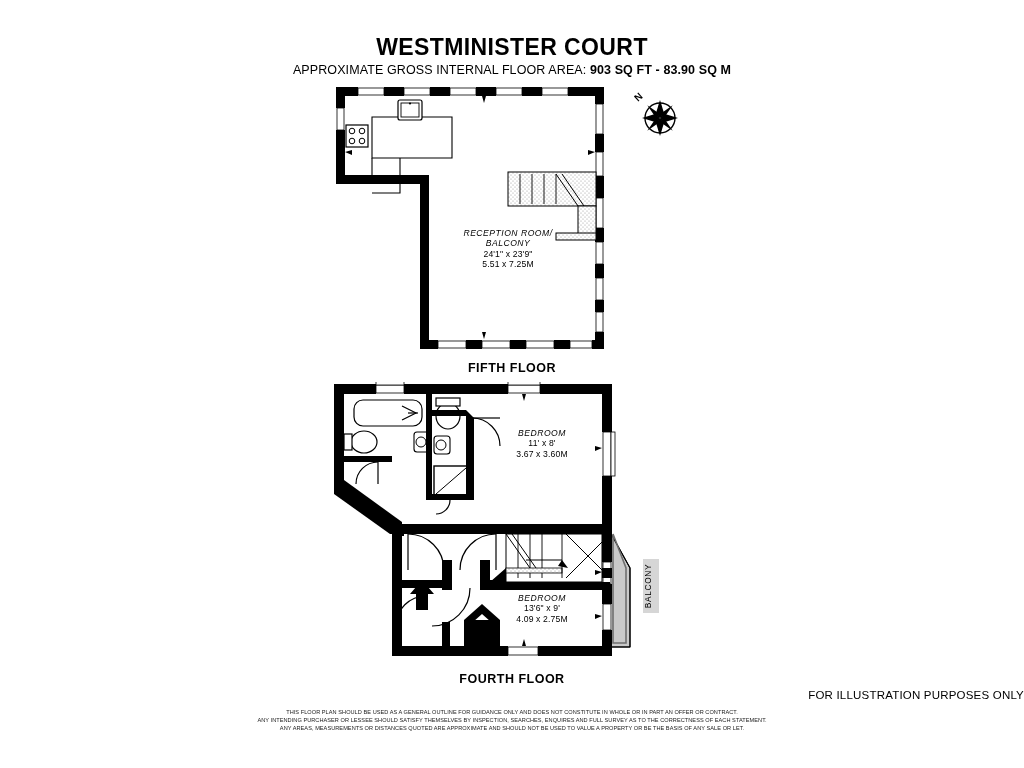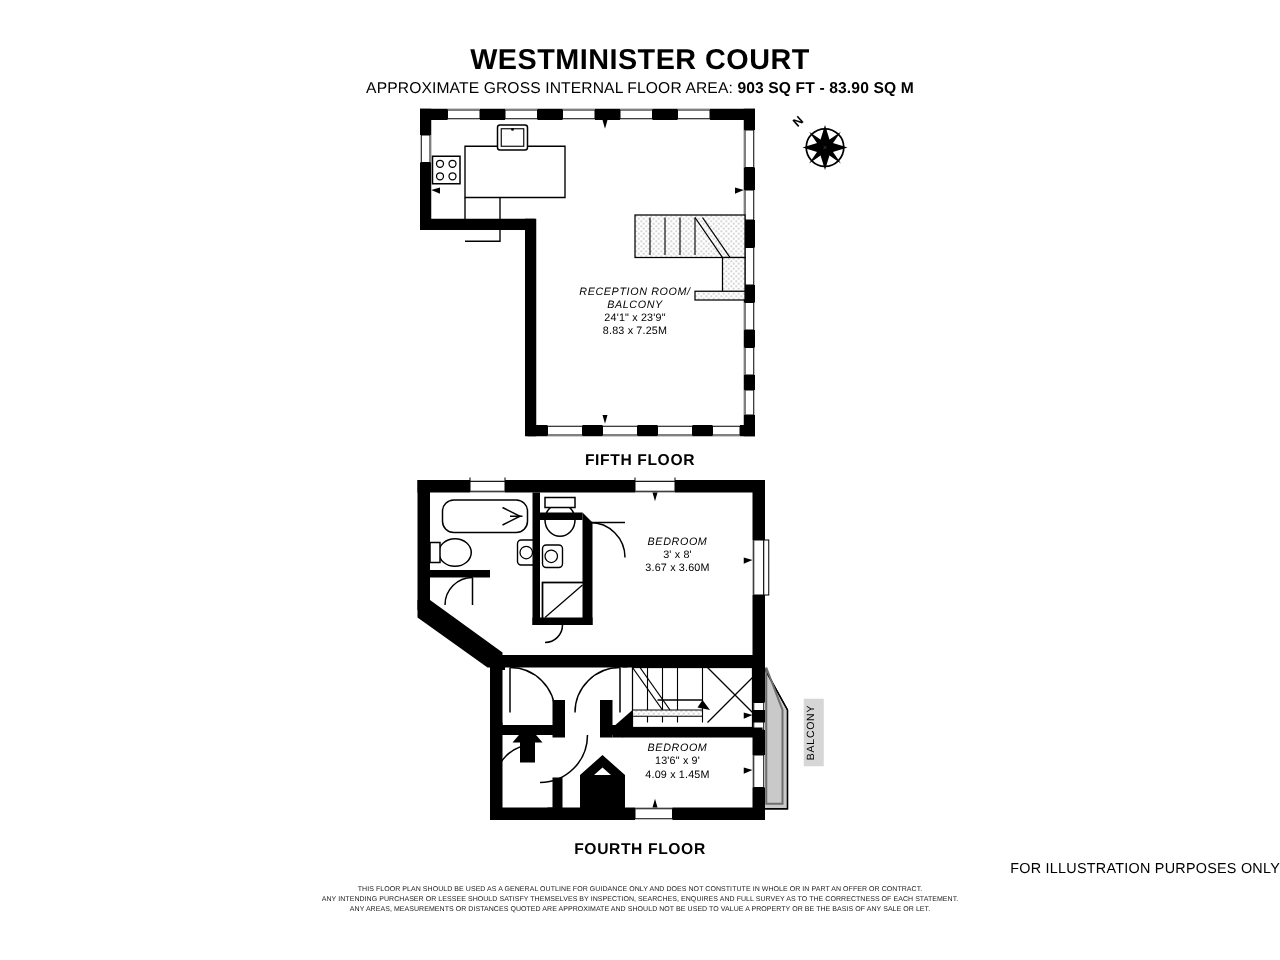--- a/index.html
+++ b/index.html
@@ -253,21 +253,21 @@
         <path d="M15,66 L22,64 L22,69 Z"></path>
         <path d="M265,66 L258,64 L258,69 Z"></path>
       </g>
     </svg>
   </div>
 
   <div id="label-reception" class="roomlabel">
     <div class="rname">RECEPTION ROOM/</div>
     <div class="rname">BALCONY</div>
     <div>24'1" x 23'9"</div>
-    <div>8.83 x 7.25M</div>
+    <div>5.51 x 7.25M</div>
   </div>
 
   <div id="floor-label-fifth" class="floor-label">FIFTH FLOOR</div>
 
   <div id="plan-fourth" class="plan">
     <svg class="svgplan" width="310" height="286" viewBox="0 0 310 286">
       <defs>
         <pattern id="hatch4" width="4" height="4" patternUnits="userSpaceOnUse">
           <rect width="4" height="4" fill="#ffffff"></rect>
           <circle cx="1" cy="1" r="0.6" fill="#9a9a9a"></circle>
@@ -436,28 +436,28 @@
         <path d="M272,66 L265,64 L265,69 Z"></path>
         <path d="M192,264 L196,264 L194,257 Z"></path>
         <path d="M272,190 L265,188 L265,193 Z"></path>
         <path d="M272,234 L265,232 L265,237 Z"></path>
       </g>
     </svg>
   </div>
 
   <div id="label-bed1" class="roomlabel">
     <div class="rname">BEDROOM</div>
-    <div>3' x 8'</div>
+    <div>11' x 8'</div>
     <div>3.67 x 3.60M</div>
   </div>
 
   <div id="label-bed2" class="roomlabel">
     <div class="rname">BEDROOM</div>
     <div>13'6" x 9'</div>
-    <div>4.09 x 1.45M</div>
+    <div>4.09 x 2.75M</div>
   </div>
 
   <div id="label-balcony">BALCONY</div>
 
   <div id="floor-label-fourth" class="floor-label">FOURTH FLOOR</div>
 
   <div class="illus-note">FOR ILLUSTRATION PURPOSES ONLY</div>
 
   <div class="disclaimer">
     <div>THIS FLOOR PLAN SHOULD BE USED AS A GENERAL OUTLINE FOR GUIDANCE ONLY AND DOES NOT CONSTITUTE IN WHOLE OR IN PART AN OFFER OR CONTRACT.</div>

